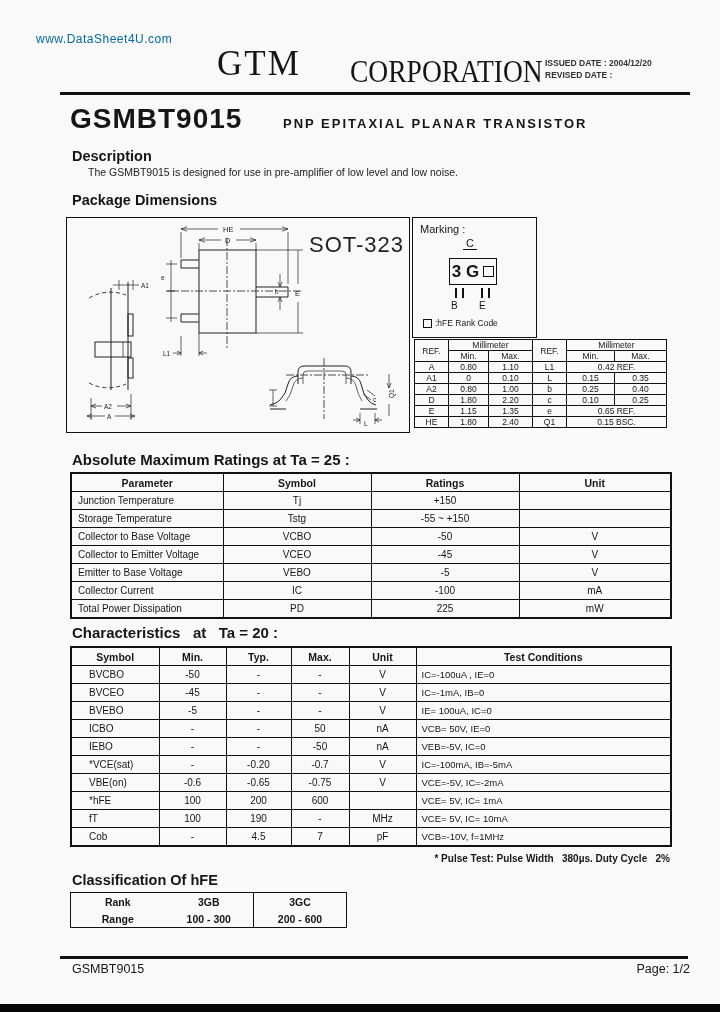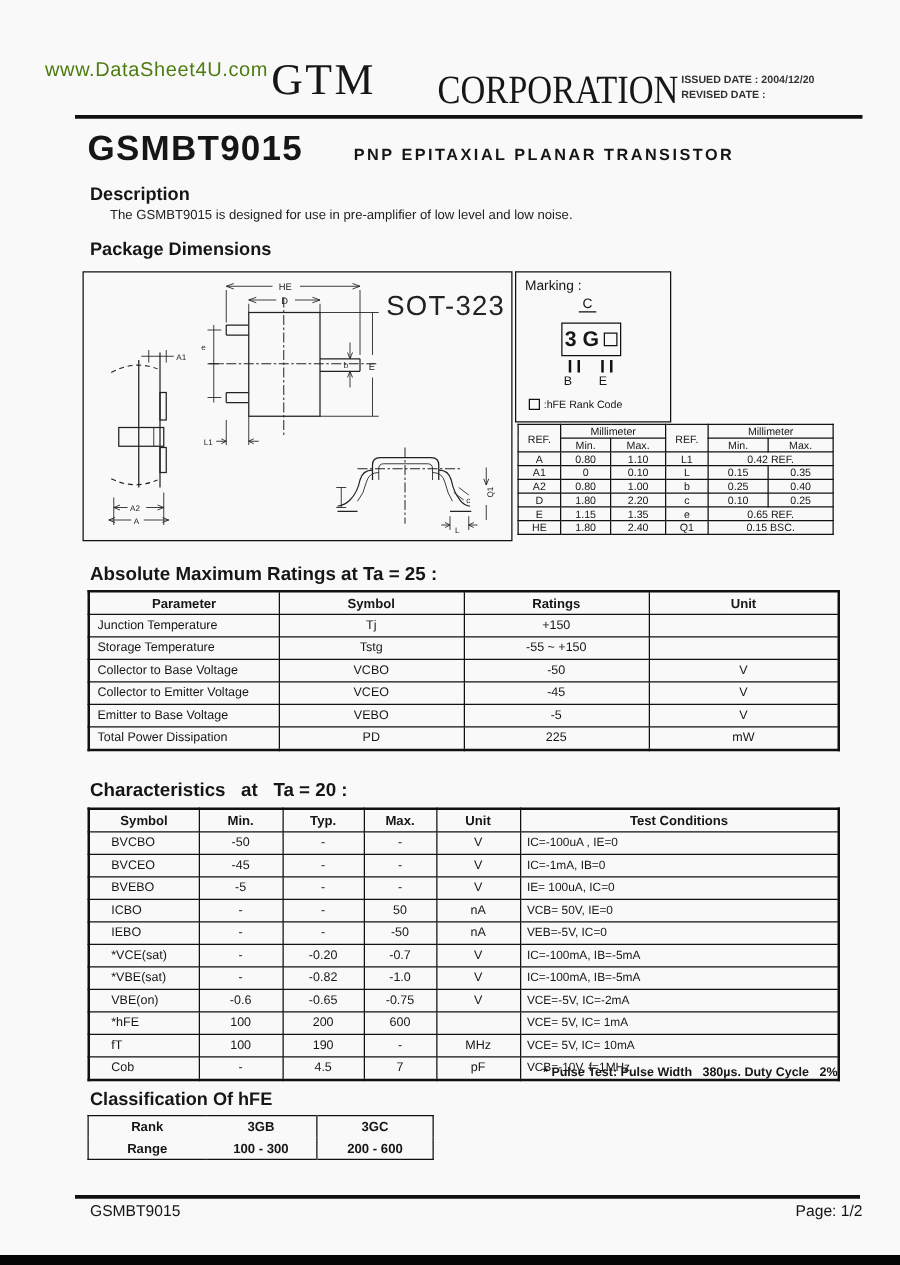--- a/index.html
+++ b/index.html
@@ -1,21 +1,21 @@
 <!DOCTYPE html>
 <html><head>
 <meta charset="utf-8">
 <style>
   html,body{margin:0;padding:0;}
   body{width:720px;height:1012px;background:#e9e9e9;}
   .page{position:relative;width:720px;height:1012px;background:#f9f9f9;overflow:hidden;
         font-family:"Liberation Sans", sans-serif;color:#161616;}
   .abs{position:absolute;}
 
-  .watermark{left:36px;top:48px;font-size:16px;color:#4d7c0f;letter-spacing:0.5px;}
+  .watermark{left:36px;top:32px;font-size:12px;color:#0369a1;letter-spacing:0.5px;}
 
   .brand{left:217px;top:44px;font-family:"Liberation Serif", serif;font-weight:normal;
          font-size:35px;letter-spacing:2px;}
   .corp{left:350px;top:53px;font-family:"Liberation Serif", serif;font-weight:400;
         font-size:32px;transform:scaleX(0.86);transform-origin:left top;letter-spacing:0px;}
   .dates{left:545px;top:57px;font-size:8.5px;font-weight:bold;line-height:1.45;color:#333;}
   .hrule{left:60px;top:92px;width:630px;height:2.5px;background:#111;}
 
   .part-title{left:70px;top:103px;font-size:28px;font-weight:bold;letter-spacing:1px;}
   .subtitle{left:283px;top:116px;font-size:13px;font-weight:bold;letter-spacing:2px;}
@@ -335,20 +335,26 @@
       <td>-45</td>
       <td>V</td>
     </tr>
     <tr>
       <td class="l">Emitter to Base Voltage</td>
       <td>VEBO</td>
       <td>-5</td>
       <td>V</td>
     </tr>
     <tr>
+      <td class="l">Collector Current</td>
+      <td>IC</td>
+      <td>-100</td>
+      <td>mA</td>
+    </tr>
+    <tr>
       <td class="l">Total Power Dissipation</td>
       <td>PD</td>
       <td>225</td>
       <td>mW</td>
     </tr>
   </tbody>
     </table>
 
   <div class="abs h1big" style="left:72px;top:624px;">Characteristics   at   Ta = 20 :</div>
   <table class="abs chr-table">
@@ -411,28 +417,20 @@
     </tr>
     <tr>
       <td class="l">*VCE(sat)</td>
       <td>-</td>
       <td>-0.20</td>
       <td>-0.7</td>
       <td>V</td>
       <td class="tc">IC=-100mA, IB=-5mA</td>
     </tr>
     <tr>
-      <td class="l">*VBE(sat)</td>
-      <td>-</td>
-      <td>-0.82</td>
-      <td>-1.0</td>
-      <td>V</td>
-      <td class="tc">IC=-100mA, IB=-5mA</td>
-    </tr>
-    <tr>
       <td class="l">VBE(on)</td>
       <td>-0.6</td>
       <td>-0.65</td>
       <td>-0.75</td>
       <td>V</td>
       <td class="tc">VCE=-5V, IC=-2mA</td>
     </tr>
     <tr>
       <td class="l">*hFE</td>
       <td>100</td>

